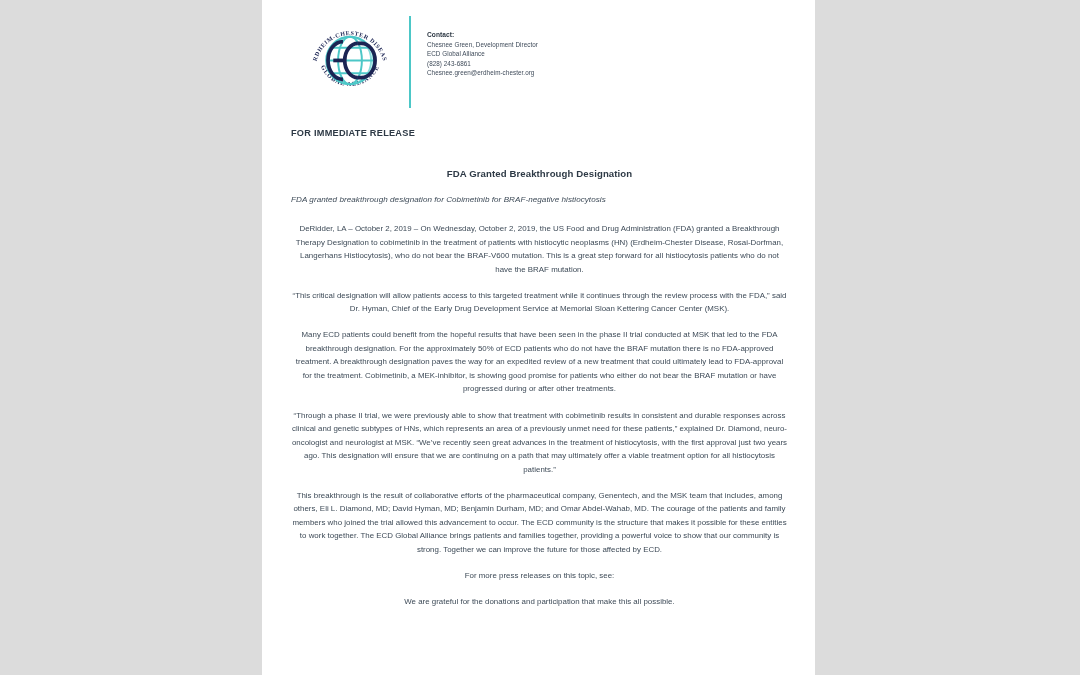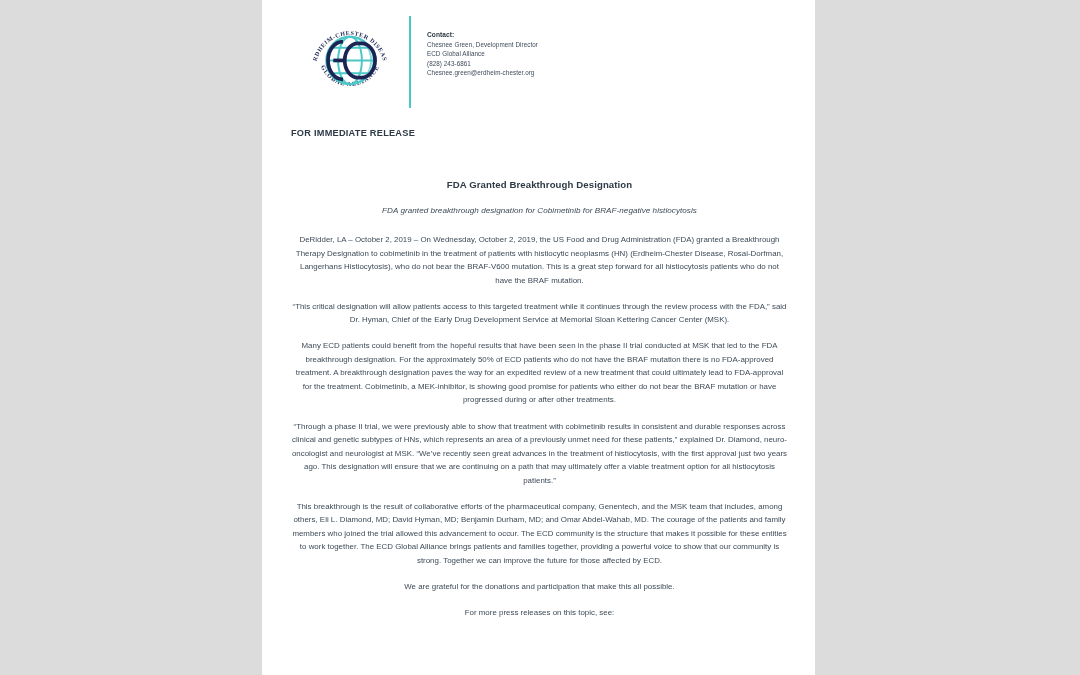--- a/index.html
+++ b/index.html
@@ -88,34 +88,34 @@
     top: 128px;
     width: 497px;
     color: #3d4a57;
   }
 
   .release-tag {
     font-size: 9.2px;
     font-weight: bold;
     color: #2e3a46;
     letter-spacing: 0.25px;
-    margin-bottom: 41px;
+    margin-bottom: 30px;
   }
 
   .headline {
     text-align: center;
     font-size: 9.6px;
     font-weight: bold;
     color: #2e3a46;
     letter-spacing: 0.1px;
     margin-bottom: 16px;
   }
 
   .subhead {
-    text-align: center;
+    text-align: left;
     font-size: 8.1px;
     font-style: italic;
     color: #3d4a57;
     letter-spacing: 0.05px;
     margin-bottom: 18px;
   }
 
   p.para {
     font-size: 7.9px;
     line-height: 13.55px;
@@ -189,19 +189,19 @@
       <div class="release-tag">FOR IMMEDIATE RELEASE</div>
 
       <div class="headline">FDA Granted Breakthrough Designation</div>
       <div class="subhead">FDA granted breakthrough designation for Cobimetinib for BRAF-negative histiocytosis</div>
 
       <p class="para">DeRidder, LA – October 2, 2019 – On Wednesday, October 2, 2019, the US Food and Drug Administration (FDA) granted a Breakthrough Therapy Designation to cobimetinib in the treatment of patients with histiocytic neoplasms (HN) (Erdheim-Chester Disease, Rosai-Dorfman, Langerhans Histiocytosis), who do not bear the BRAF-V600 mutation. This is a great step forward for all histiocytosis patients who do not have the BRAF mutation.</p>
       <p class="para italic">“This critical designation will allow patients access to this targeted treatment while it continues through the review process with the FDA,” said Dr. Hyman, Chief of the Early Drug Development Service at Memorial Sloan Kettering Cancer Center (MSK).</p>
       <p class="para">Many ECD patients could benefit from the hopeful results that have been seen in the phase II trial conducted at MSK that led to the FDA breakthrough designation.  For the approximately 50% of ECD patients who do not have the BRAF mutation there is no FDA-approved treatment.  A breakthrough designation paves the way for an expedited review of a new treatment that could ultimately lead to FDA-approval for the treatment. Cobimetinib, a MEK-inhibitor, is showing good promise for patients who either do not bear the BRAF mutation or have progressed during or after other treatments.</p>
       <p class="para italic">“Through a phase II trial, we were previously able to show that treatment with cobimetinib results in consistent and durable responses across clinical and genetic subtypes of HNs, which represents an area of a previously unmet need for these patients,” explained Dr. Diamond, neuro-oncologist and neurologist at MSK. “We’ve recently seen great advances in the treatment of histiocytosis, with the first approval just two years ago. This designation will ensure that we are continuing on a path that may ultimately offer a viable treatment option for all histiocytosis patients.”</p>
       <p class="para">This breakthrough is the result of collaborative efforts of the pharmaceutical company, Genentech, and the MSK team that includes, among others, Eli L. Diamond, MD; David Hyman, MD; Benjamin Durham, MD; and Omar Abdel-Wahab, MD.  The courage of the patients and family members who joined the trial allowed this advancement to occur.  The ECD community is the structure that makes it possible for these entities to work together. The ECD Global Alliance brings patients and families together, providing a powerful voice to show that our community is strong. Together we can improve the future for those affected by ECD.</p>
+      <p class="para">For more press releases on this topic, see:</p>
       <p class="para">We are grateful for the donations and participation that make this all possible.</p>
-      <p class="para">For more press releases on this topic, see:</p>
 
     </div>
 
   </div>
 </div>
 
 </body></html>

